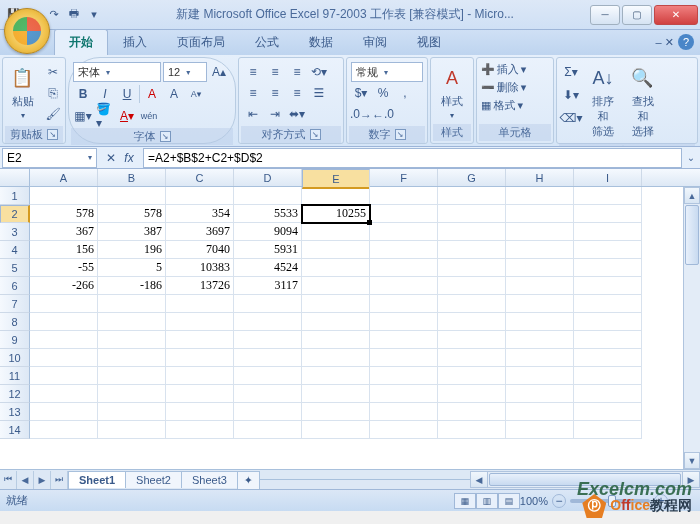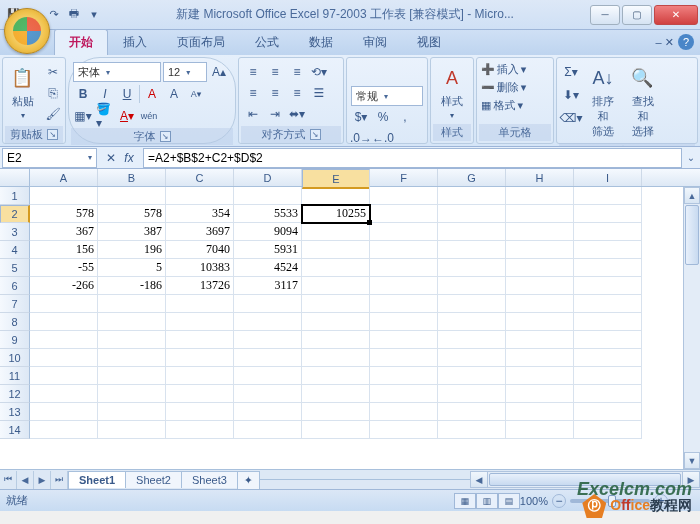--- a/index.html
+++ b/index.html
@@ -13,21 +13,21 @@
 .win-controls { display:flex; gap:0; padding-right:2px; }
 .win-btn { width:30px; height:20px; border:1px solid #a0b0c0; border-radius:3px; margin-left:2px; background:linear-gradient(#f8fbff,#d5e3f3); display:flex; align-items:center; justify-content:center; font-size:10px; color:#405a7a; }
 .win-close { background:linear-gradient(#f08080,#d04040); color:#fff; width:44px; border-color:#c04848;}
 
 
 .tabrow { height:25px; background:linear-gradient(#cfe0f5,#bed4ef); display:flex; align-items:flex-end; position:relative; }
 .office-btn { position:absolute; left:4px; top:-22px; width:46px; height:46px; border-radius:50%; background:radial-gradient(#ffe9a8,#f0c24c 60%,#d49a20); border:1px solid #b88820; z-index:5; box-shadow:0 1px 3px rgba(0,0,0,.3); display:flex; align-items:center; justify-content:center;}
 .office-btn-inner { width:28px; height:28px; border-radius:50%; background:conic-gradient(#e84c3d 0 25%, #2e86de 0 50%, #f5a623 0 75%, #27ae60 0 100%); opacity:.8;}
 .tabs { display:flex; margin-left:54px; gap:0; }
 .tab { padding:4px 14px; font-size:12px; color:#3a5a8a; cursor:pointer; border:1px solid transparent; border-bottom:none; }
-.tab.active { background:#e5effb; border-color:#a0b8d8; border-radius:3px 3px 0 0; color:#be185d; font-weight:bold;}
+.tab.active { background:#e5effb; border-color:#a0b8d8; border-radius:3px 3px 0 0; color:#0f766e; font-weight:bold;}
 .help-icon { position:absolute; right:6px; top:4px; width:16px; height:16px; border-radius:50%; background:#4a86c8; color:#fff; font-size:11px; display:flex; align-items:center; justify-content:center;}
 .dash-row { position:absolute; right:26px; top:6px; font-size:11px; color:#3a5a8a;}
 
 
 .ribbon { height:92px; background:linear-gradient(#e5effb,#d5e5f7); border-bottom:1px solid #9db5d8; display:flex; padding:2px; gap:2px; overflow:hidden;}
 .group { border:1px solid #b8cce2; border-radius:3px; background:linear-gradient(#eaf2fc,#dce9f8); display:flex; flex-direction:column; padding:2px; position:relative;}
 .group-body { flex:1; display:flex; align-items:flex-start; gap:4px; padding:2px;}
 .group-label { text-align:center; font-size:11px; color:#4a6a9a; padding:1px 0; background:rgba(180,200,230,.4); display:flex; align-items:center; justify-content:center; gap:4px;}
 .dlg-launcher { width:11px; height:11px; border:1px solid #7a98c0; font-size:8px; display:flex; align-items:center; justify-content:center; color:#4a6a9a; background:#e0ecfa;}
 
@@ -212,21 +212,21 @@
       </div>
     </div>
     <div class="group-label">
         <span>对齐方式</span>
         <span class="dlg-launcher">↘</span>
       </div>
   </div>
 
   <div class="group" style="width:82px;">
     <div class="group-body stack">
-      <div class="sel" style="width:72px;margin-top:24px;">
+      <div class="sel" style="width:72px;">
           <span>常规</span>
           <span class="dd">▾</span>
         </div>
       <div class="row">
         <div class="tbtn">$▾</div>
         <div class="tbtn">%</div>
         <div class="tbtn">,</div>
       </div>
       <div class="row">
         <div class="tbtn">.0→</div>

